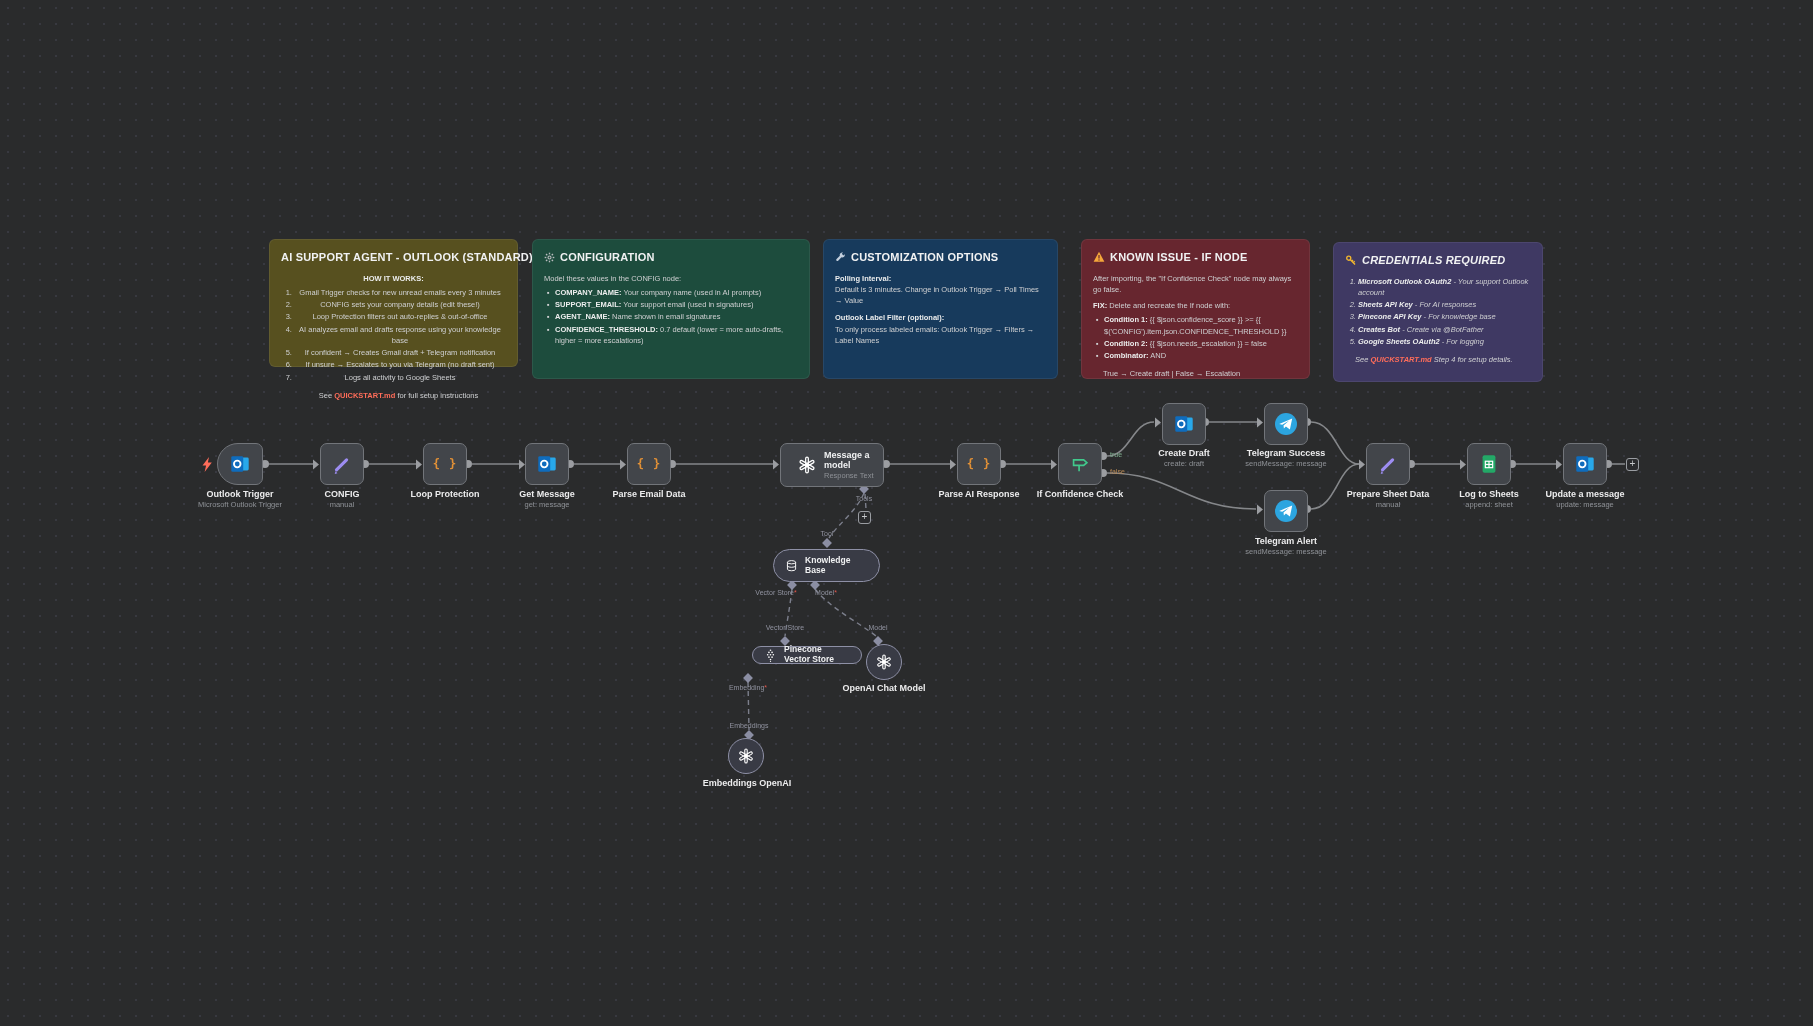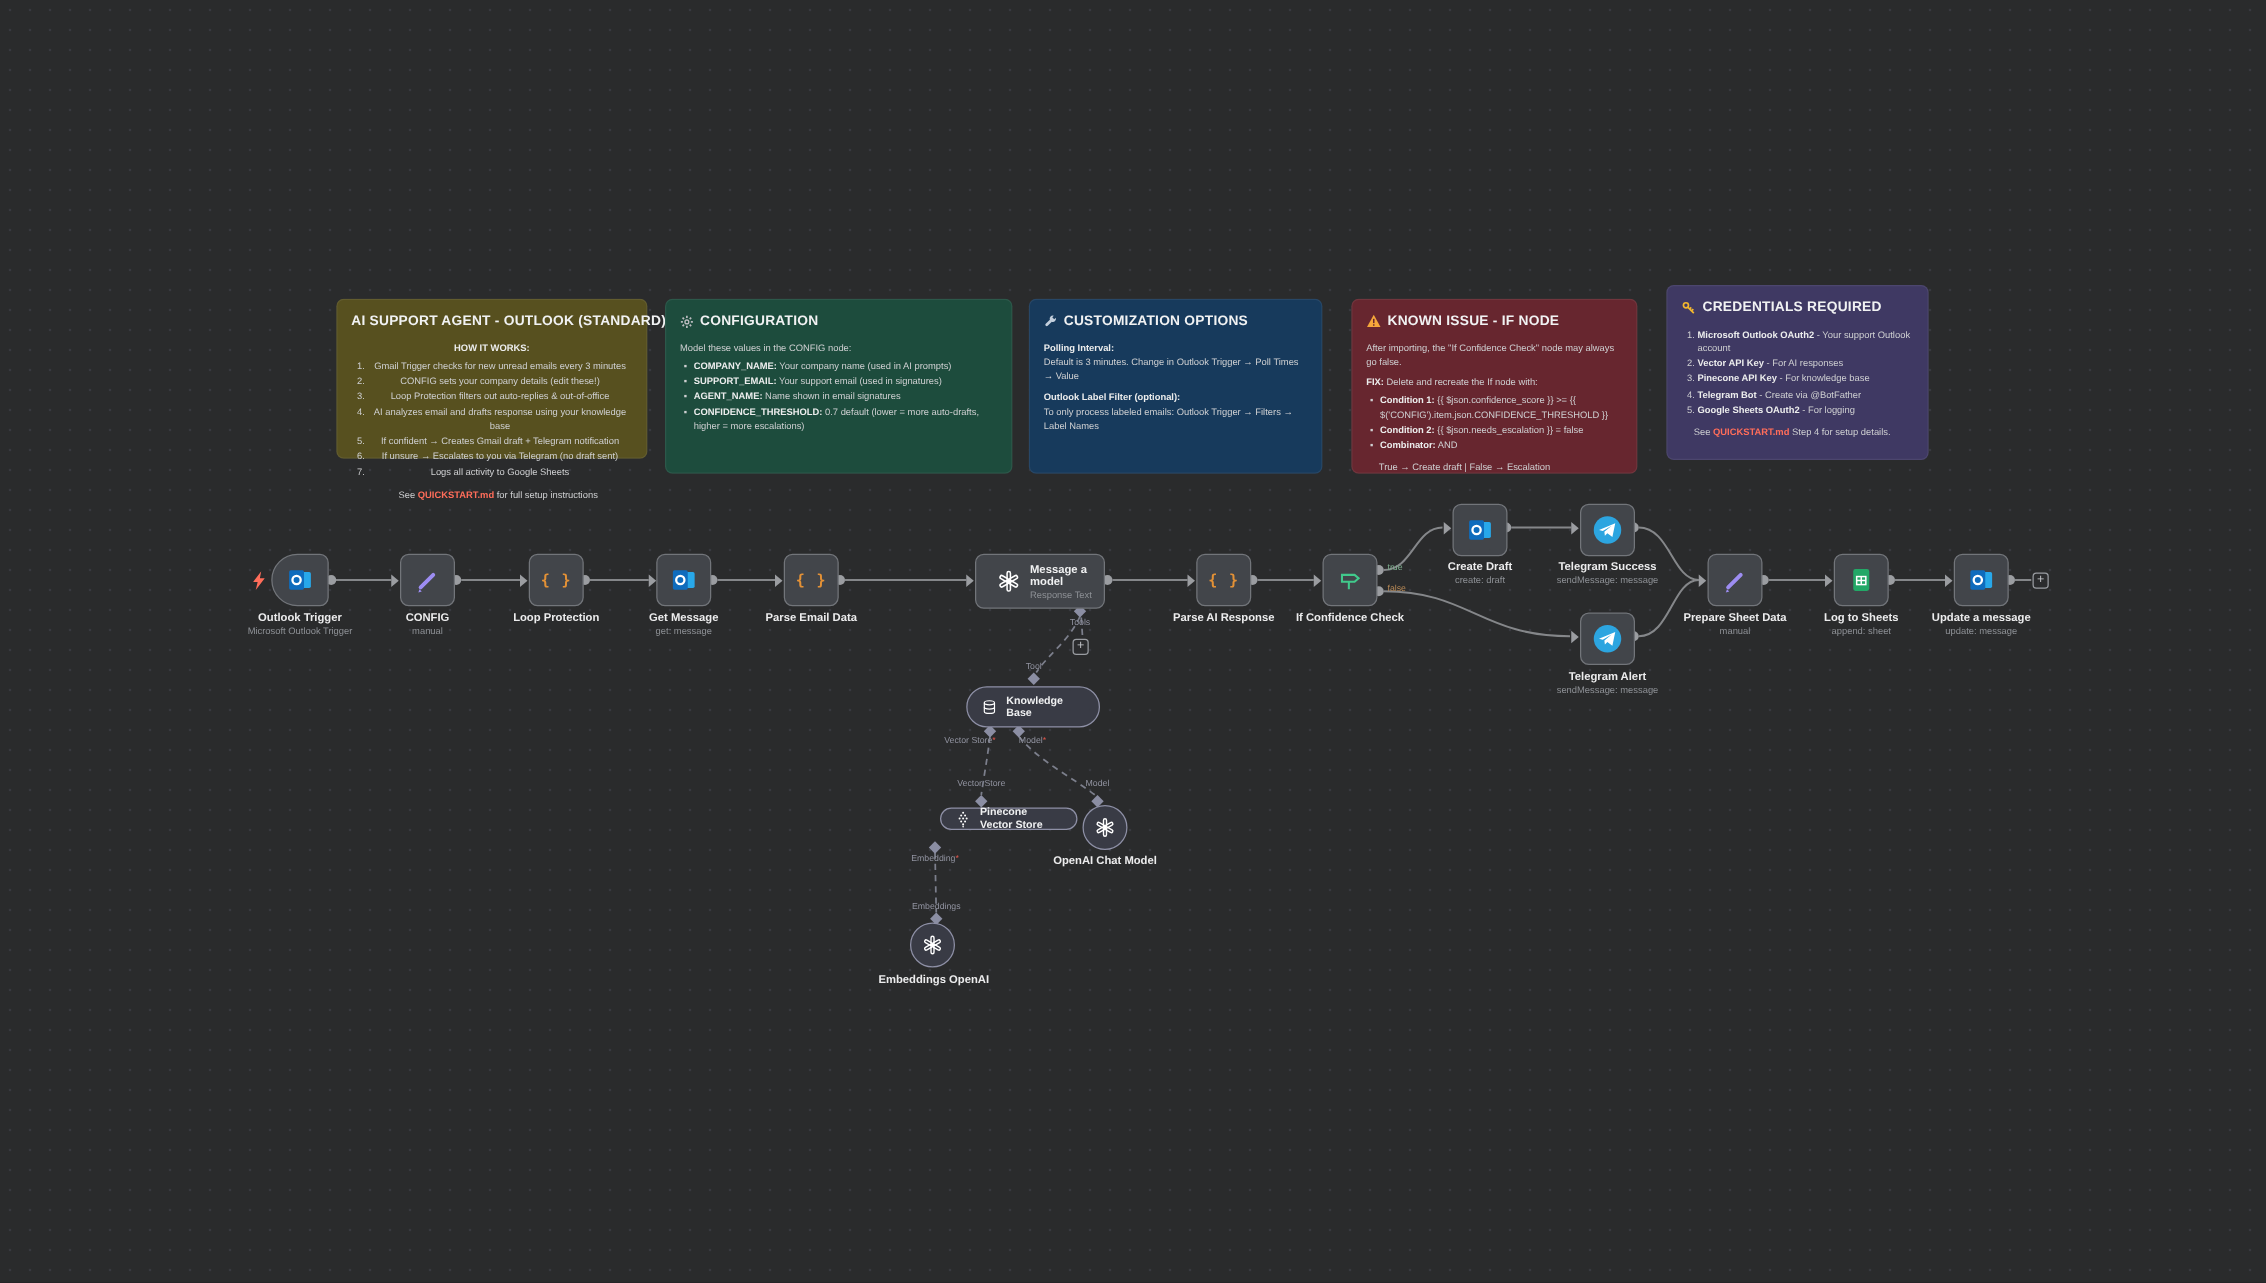--- a/index.html
+++ b/index.html
@@ -198,33 +198,33 @@
     <div>After importing, the "If Confidence Check" node may always go false.</div>
     <div style="margin:5px 0 1px"><span class="b">FIX:</span><span> Delete and recreate the If node with:</span></div>
     <ul>
       <li><span class="b">Condition 1:</span><span> {{ $json.confidence_score }} &gt;= {{ $('CONFIG').item.json.CONFIDENCE_THRESHOLD }}</span></li>
       <li><span class="b">Condition 2:</span><span> {{ $json.needs_escalation }} = false</span></li>
       <li><span class="b">Combinator:</span><span> AND</span></li>
     </ul>
     <div class="footer">True → Create draft | False → Escalation</div>
   </div>
 
-  <div class="note" style="left: 1333px; top: 228px; width: 210px; height: 140px; background-color: rgb(63, 57, 99);">
+  <div class="note" style="left: 1333px; top: 242px; width: 210px; height: 140px; background-color: rgb(63, 57, 99); font-style: italic;">
     <h2>
       <svg width="12" height="12" viewBox="0 0 16 16">
         <circle cx="5" cy="5.6" r="2.7" fill="none" stroke="#f3b72e" stroke-width="1.8"></circle>
         <path d="M7.2 7.8 L13.4 14 M11 11.6 l1.9 -1.9 M9 9.6 l1.7 -1.7" stroke="#f3b72e" stroke-width="1.8" fill="none"></path>
       </svg>
       <span>CREDENTIALS REQUIRED</span>
     </h2>
     <ol>
       <li><span class="b">Microsoft Outlook OAuth2</span><span> - Your support Outlook account</span></li>
-      <li><span class="b">Vector API Key</span><span> - For AI responses</span></li>
+      <li><span class="b">Sheets API Key</span><span> - For AI responses</span></li>
       <li><span class="b">Pinecone API Key</span><span> - For knowledge base</span></li>
-      <li><span class="b">Telegram Bot</span><span> - Create via @BotFather</span></li>
+      <li><span class="b">Creates Bot</span><span> - Create via @BotFather</span></li>
       <li><span class="b">Google Sheets OAuth2</span><span> - For logging</span></li>
     </ol>
     <div class="footer"><span>See </span><span class="link">QUICKSTART.md</span><span> Step 4 for setup details.</span></div>
   </div>
 
   <svg class="bolt" style="left:201px;top:457px" width="12" height="15" viewBox="0 0 12 15">
     <path d="M8 0 L1.5 8.5 h3.6 L3.6 15 L10.8 5.6 H6.9 Z" fill="#ff6d5a"></path>
   </svg>
 
   <div class="node trigger" style="left:217px;top:443px">

